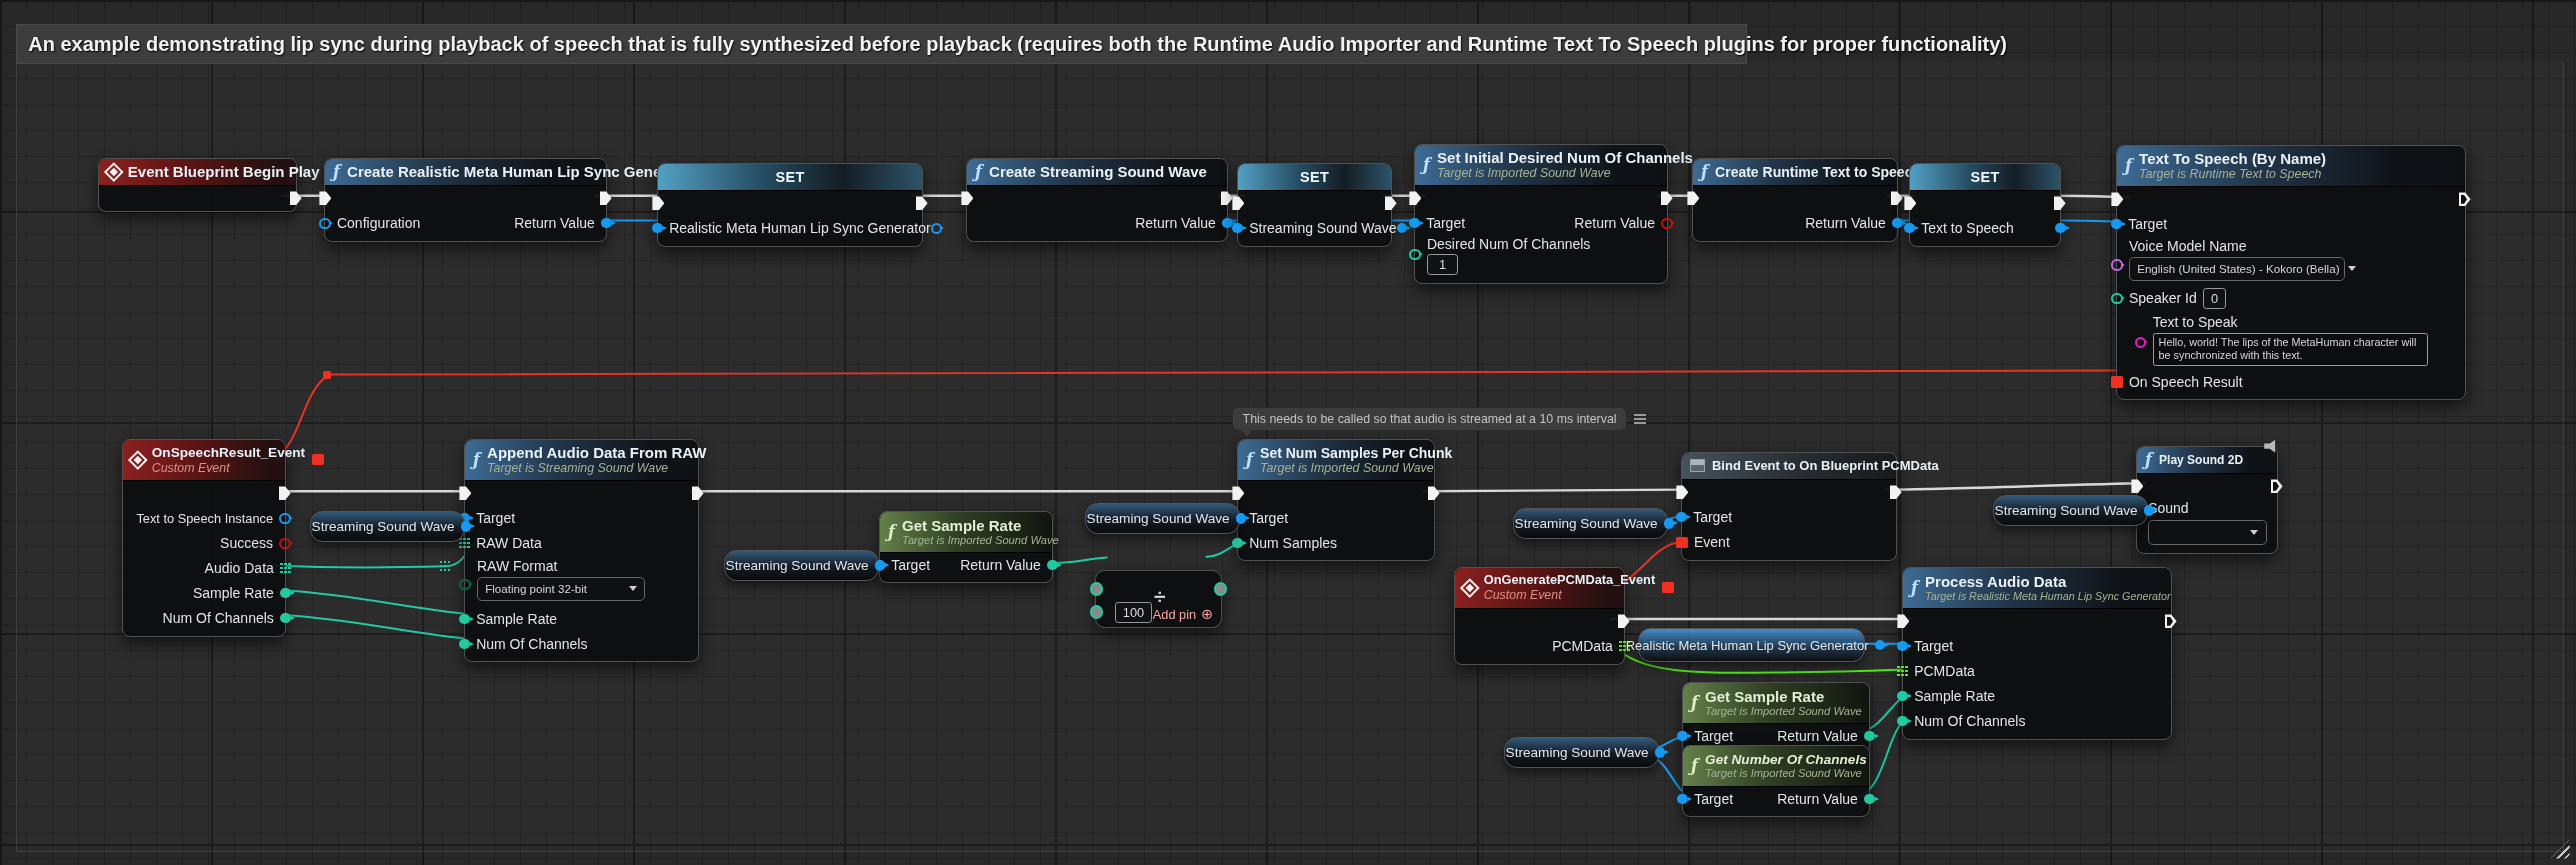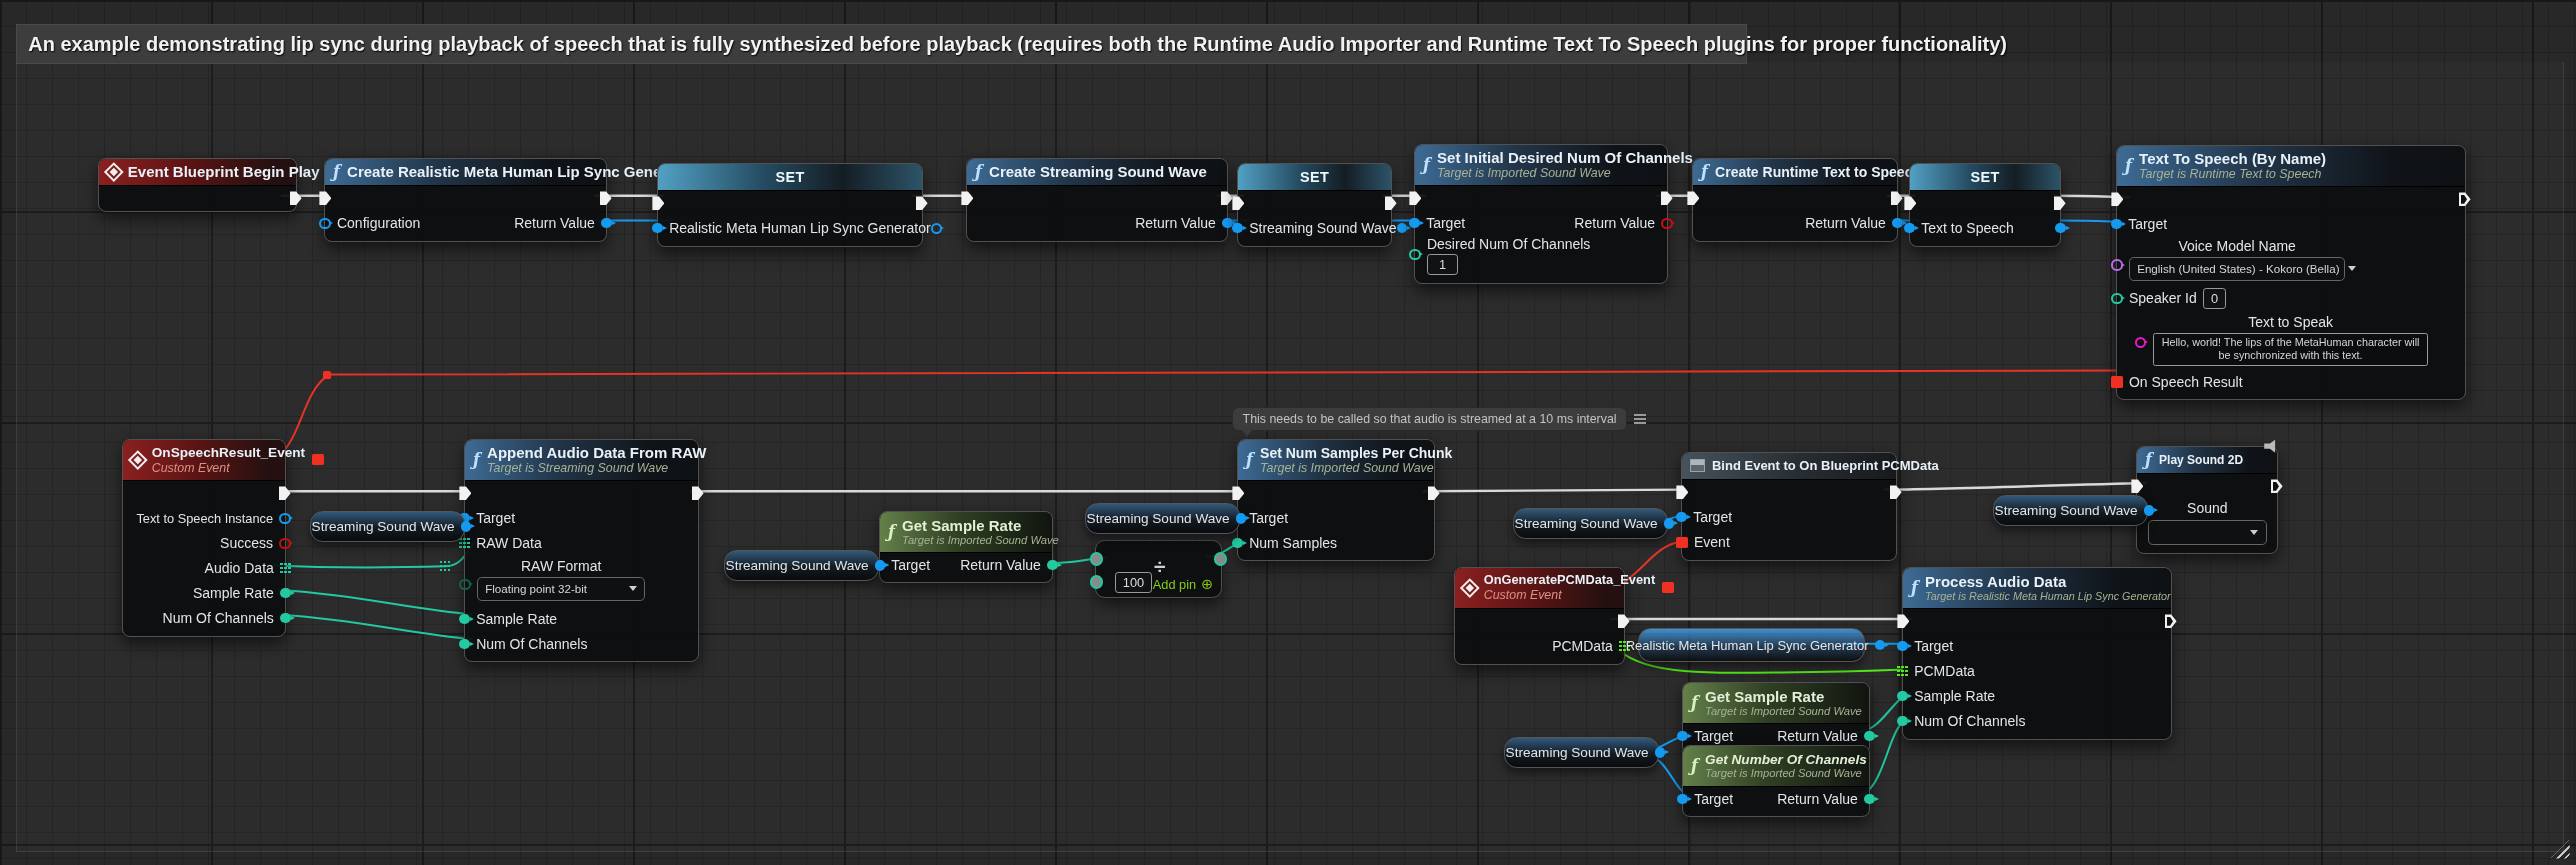--- a/index.html
+++ b/index.html
@@ -40,21 +40,21 @@
   .set-title{font-size:14.4px;font-weight:bold;color:#eef8ff;letter-spacing:0.4px;}
   .fico{font-family:"DejaVu Serif",serif;font-style:italic;font-weight:bold;font-size:16px;color:#bfe1ff;line-height:1;}
   .hdr-pure .fico{color:#d9f0c3;}
   .ev-diamond{width:9.6px;height:9.6px;border:2px solid #f0f0f0;transform:rotate(45deg);position:relative;flex:none;}
   .ev-diamond::after{content:'';position:absolute;inset:1.6px;background:#f0f0f0;}
   .bind-ico{width:12.8px;height:11.2px;flex:none;border:0.8px solid #9aa3aa;
     background:linear-gradient(180deg,#aeb6bd 0 45%,#5c656c 45%);}
   .hdr-sq{width:11.2px;height:11.2px;border-radius:1.6px;background:#f03022;margin-left:auto;flex:none;}
   
   .r{display:flex;align-items:center;justify-content:space-between;height:25px;padding:0 7.2px;}
-  .r.tall{height:auto;text-align:center;}
+  .r.tall{height:auto;}
   .lp,.rp{display:flex;align-items:center;gap:6.4px;}
   .lp{margin-left:-12.8px;}
   .rp{margin-left:auto;margin-right:-12.8px;}
   .lbl{font-size:14px;color:#e2e5e8;white-space:nowrap;}
   .p{width:10.4px;height:10.4px;border-radius:50%;flex:none;position:relative;background:var(--c);}
   .p::after{content:'';position:absolute;left:10.4px;top:2.8px;border-left:4px solid var(--c);
     border-top:2.4px solid transparent;border-bottom:2.4px solid transparent;}
   .p.h{background:transparent;border:2px solid var(--c);width:7.2px;height:7.2px;}
   .p.h::after{left:7.2px;top:1.2px;}
   .exec{width:12px;height:13.6px;background:#f2f2f2;flex:none;position:relative;
@@ -84,24 +84,24 @@
   .pill.big{background:linear-gradient(180deg,rgba(70,160,235,0.85),rgba(30,70,110,0.55) 55%,rgba(8,10,12,0.85));}
   
   .bubble{position:absolute;z-index:2;display:flex;align-items:center;gap:6.4px;}
   .bubble .bx{background:#3c3c3c;border:0.8px solid #2a2a2a;border-radius:6.4px;color:#c3c3c3;
     font-size:12.4px;padding:4px 9.6px;white-space:nowrap;}
   .bubble .tail{position:absolute;left:9.6px;bottom:-6.4px;width:0;height:0;
     border-left:5.6px solid transparent;border-right:5.6px solid transparent;border-top:7.2px solid #3c3c3c;}
   .bubble .bico{width:12px;height:10.4px;background:repeating-linear-gradient(180deg,#9a9a9a 0 2px,transparent 2px 4px);}
   
   .divnode{position:absolute;z-index:2;width:125px;height:56px;background:rgba(13,14,16,0.94);
-    border:0.8px solid #515151;border-radius:9.6px;box-shadow:0 6.4px 14.4px rgba(0,0,0,0.55);}
+    border:0.8px solid #515151;border-radius:9.6px;box-shadow:0 6.4px 14.4px rgba(0,0,0,0.55);margin-top:30px;}
   .ringpin{width:9.6px;height:9.6px;border-radius:50%;border:2.4px solid #23c9a0;background:#8a8a8a;flex:none;}
   .divsym{position:absolute;left:58px;top:14.4px;font-size:21px;color:#cfcfcf;font-weight:bold;}
-  .addpin{position:absolute;right:8px;bottom:4.8px;color:#84cc16;font-size:12.8px;display:flex;gap:4.8px;align-items:center;justify-content:space-between;}
+  .addpin{position:absolute;right:8px;bottom:4.8px;color:#fca5a5;font-size:12.8px;display:flex;gap:4.8px;align-items:center;justify-content:space-between;}
   .addpin .plus{font-size:14.4px;}
   .rr-dot{position:absolute;z-index:2;width:8px;height:8px;background:#f03022;border-radius:1.6px;}
   .speaker-ico{position:absolute;right:-4.8px;top:-8px;width:17.6px;height:14.4px;background:#b9b9b9;z-index:3;
     clip-path:polygon(0 32%,32% 32%,62% 5%,62% 95%,32% 68%,0 68%);}
 </style>
 </head>
 <body>
 
 <div class="canvas">
   <div class="comment-tint"></div>

